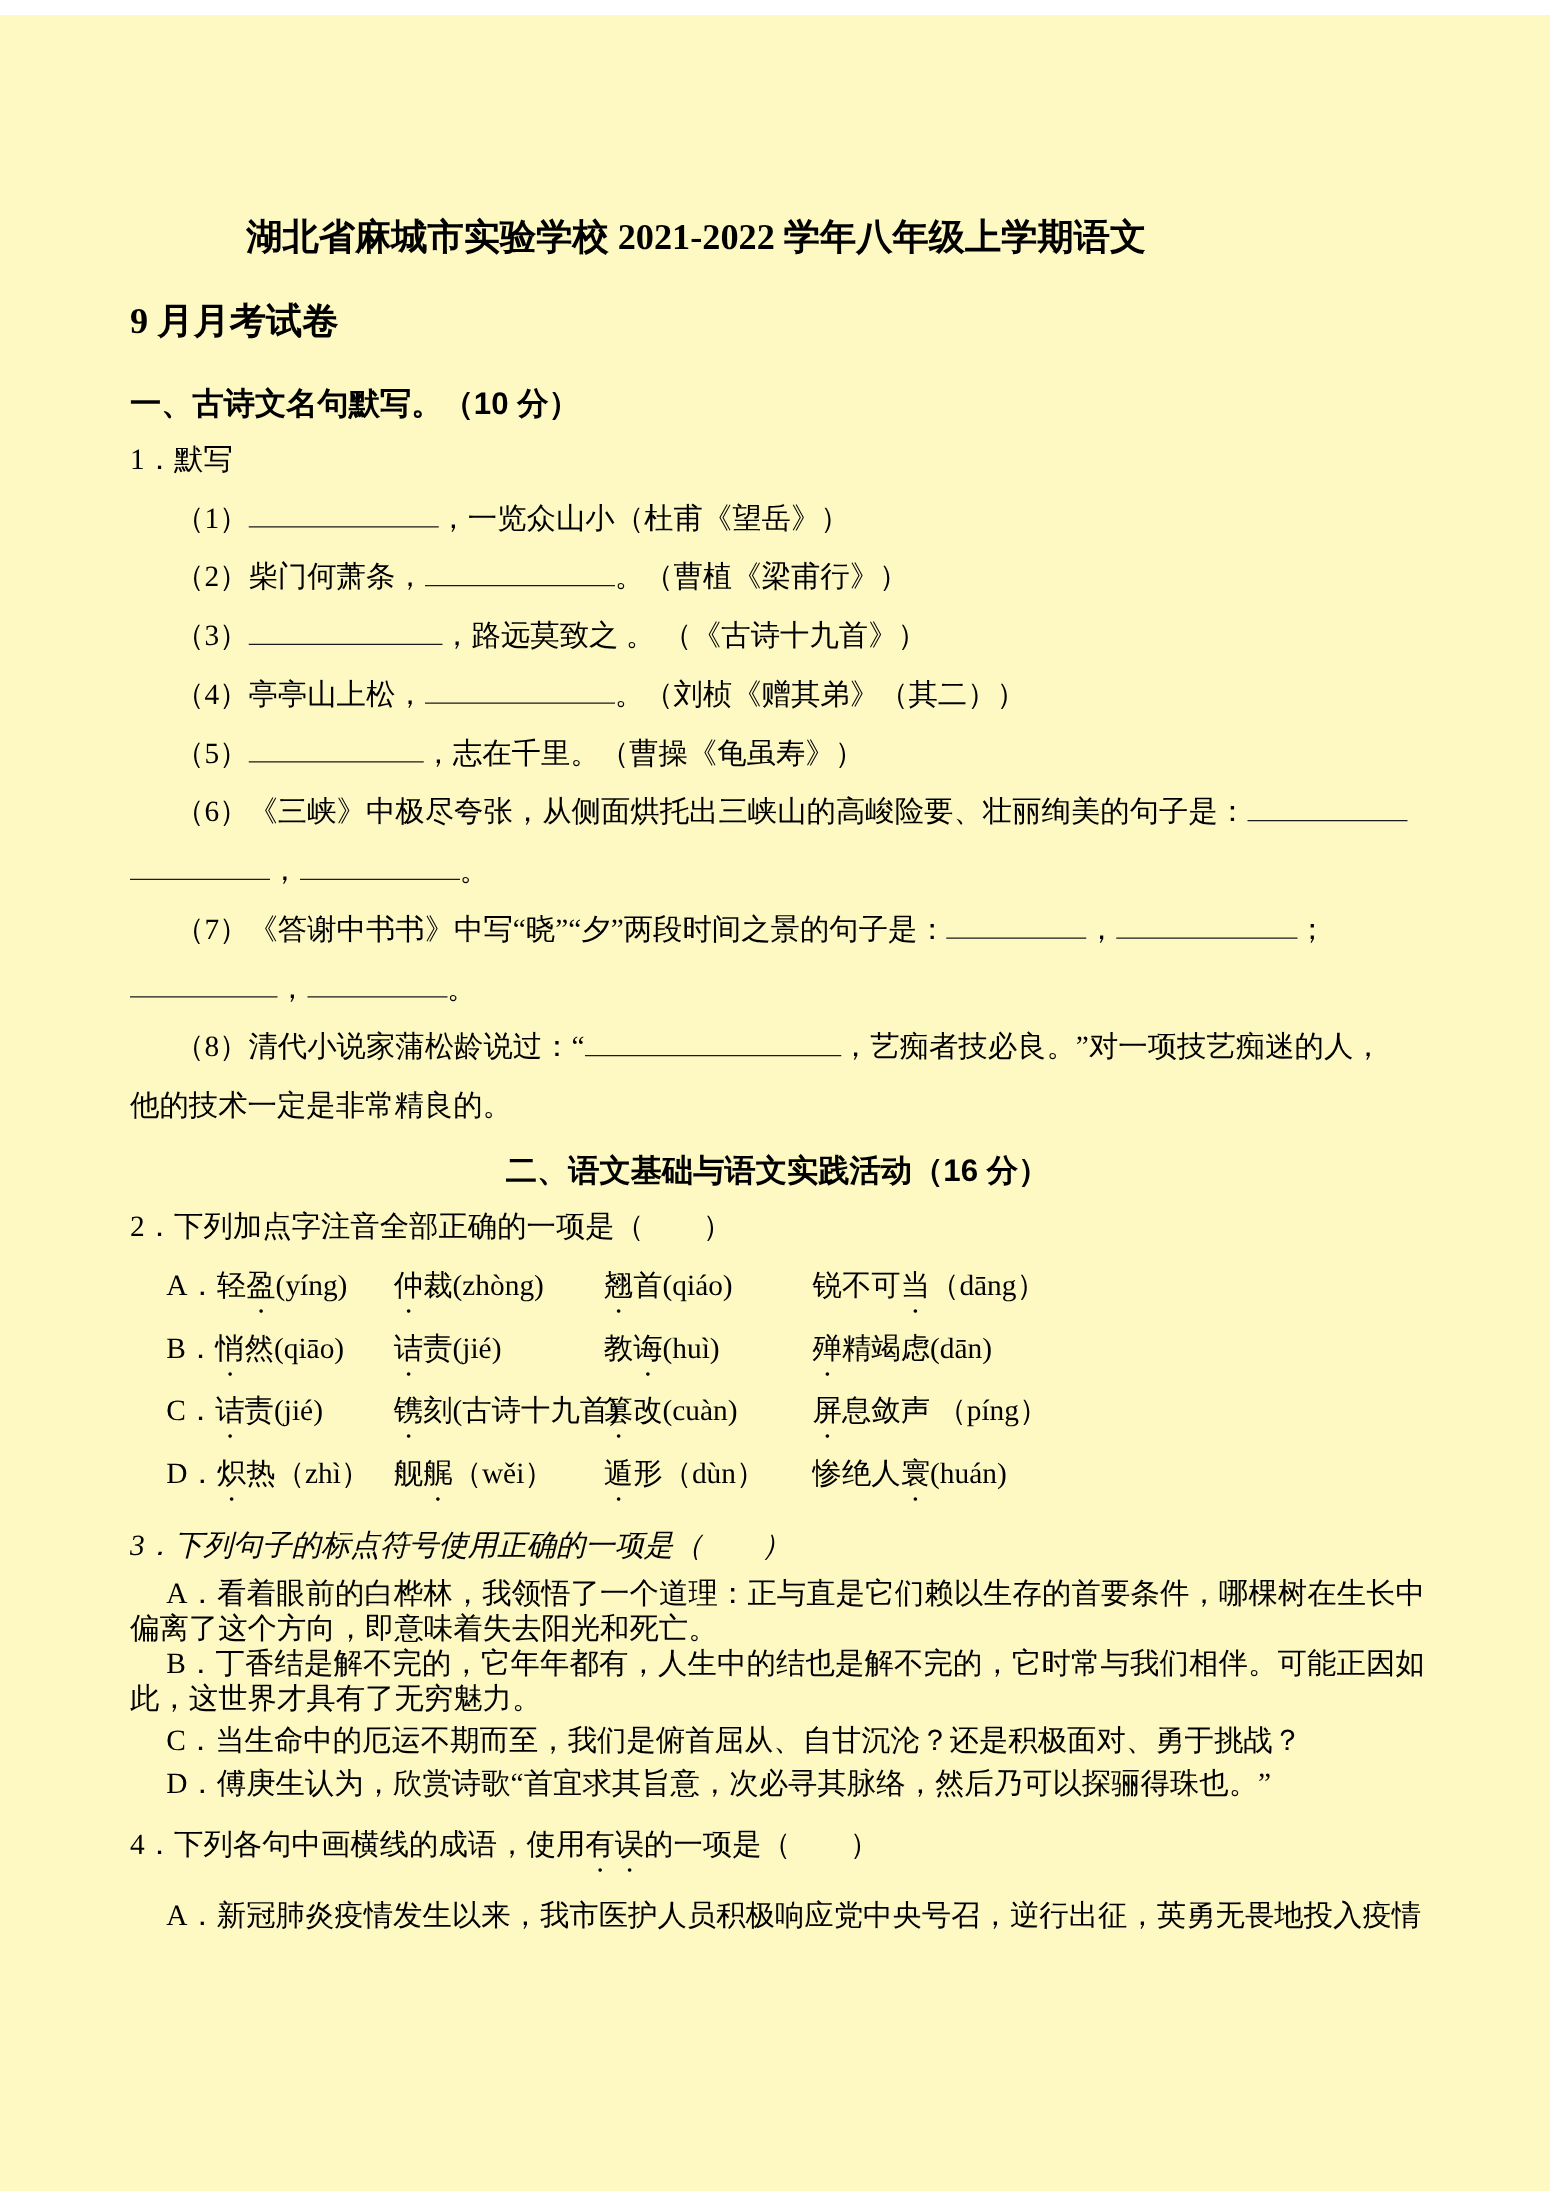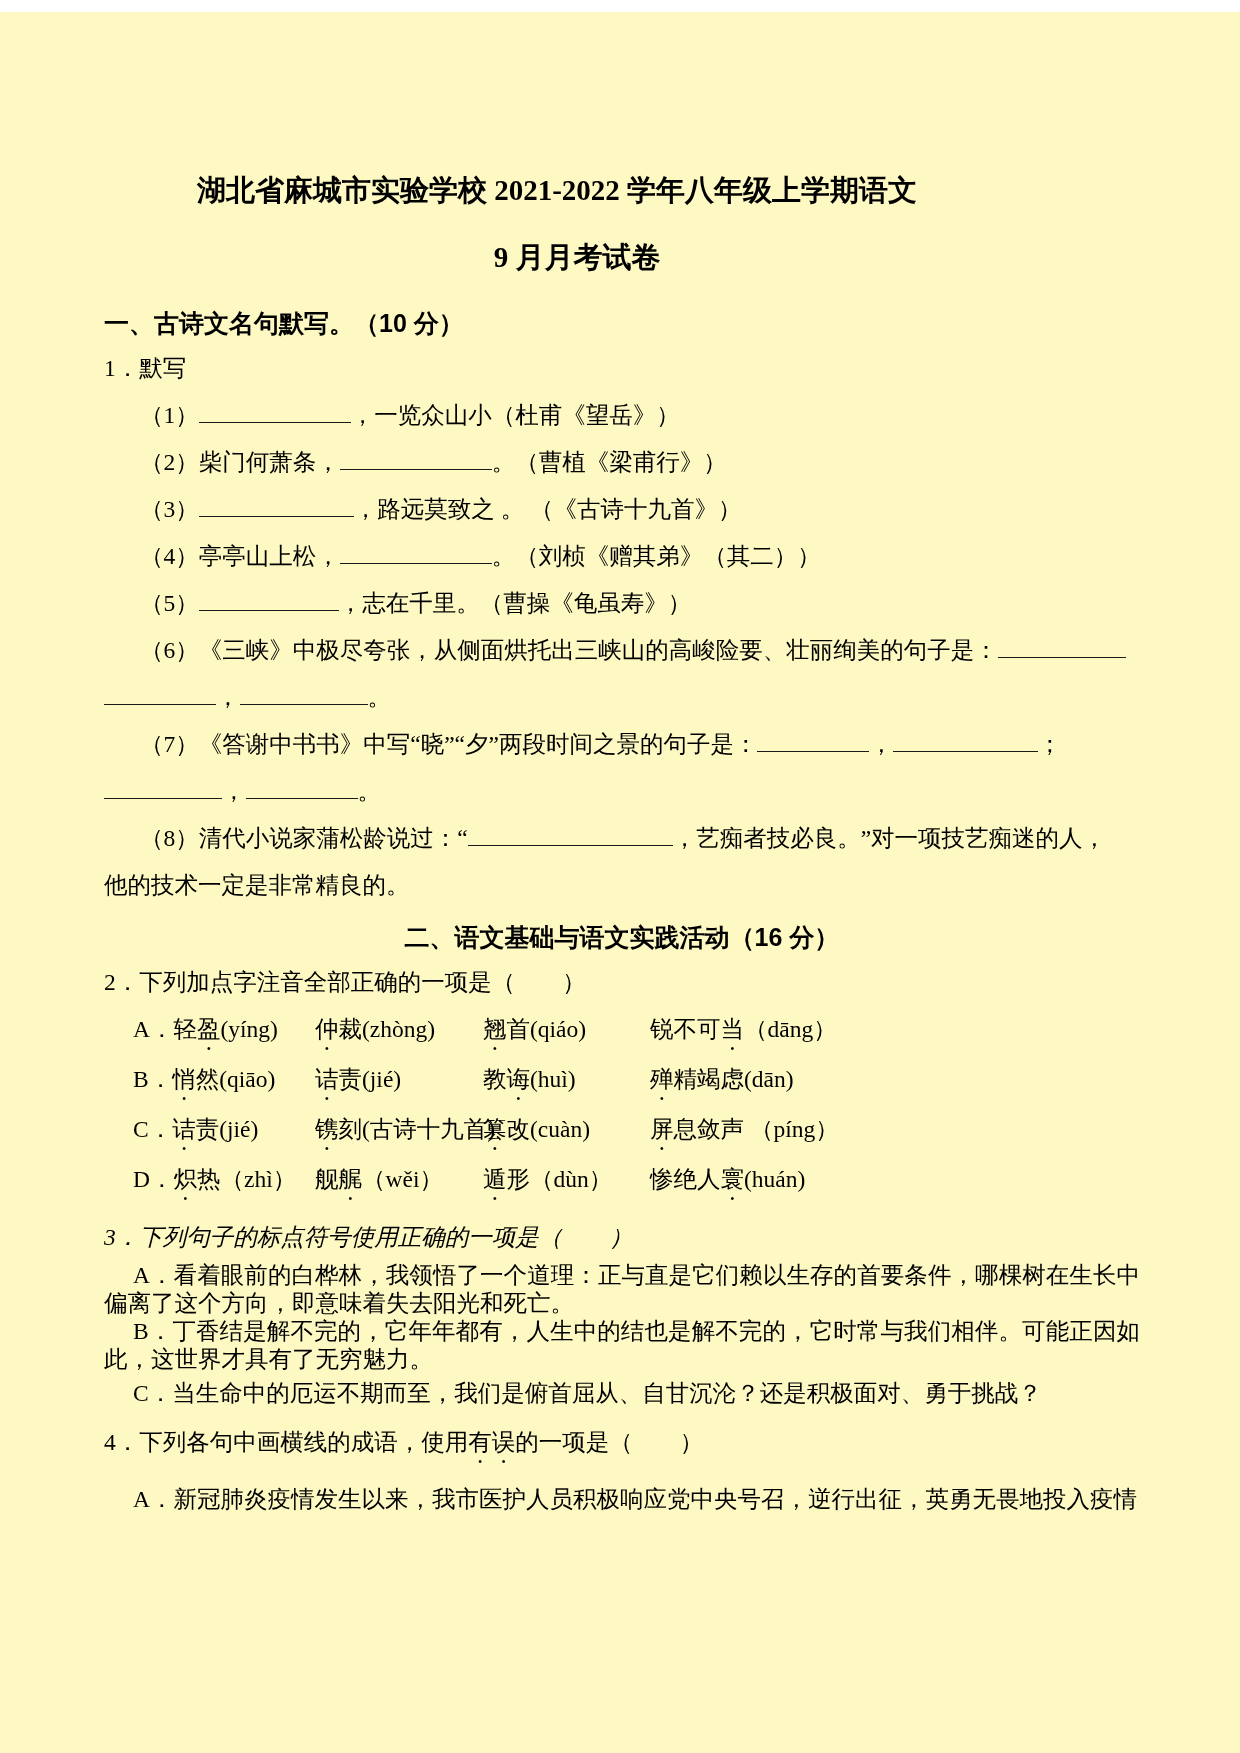--- a/index.html
+++ b/index.html
@@ -10,21 +10,21 @@
   }
   .content {
     position:absolute; left:104px; top:158px; width:1036px;
     font-size:23.5px; line-height:47px;
   }
   .doc-title {
     text-align:center; font-weight:bold; font-size:29px; line-height:40px;
     margin:0 130px 0 0; white-space:nowrap;
   }
   .doc-subtitle {
-    text-align:center; font-weight:bold; font-size:29px; line-height:40px;
+    text-align:left; font-weight:bold; font-size:29px; line-height:40px;
     margin:27px 90px 0 0;
   }
   .sec-heading {
     font-weight:bold; font-size:25px; line-height:44px;
     font-family:"Liberation Sans", sans-serif;
   }
   .mt6  { margin-top:6px;text-align:center; }
   .mt8  { margin-top:8px;font-style:italic; }
   .mt12 { margin-top:12px; }
   .mt16 { margin-top:16px; }
@@ -108,18 +108,19 @@
       <span><span>D．</span><span></span><span class="dot-under">炽</span><span>热（zhì）</span></span>
       <span><span>舰</span><span class="dot-under">艉</span><span>（wěi）</span></span>
       <span><span></span><span class="dot-under">遁</span><span>形（dùn）</span></span>
       <span><span>惨绝人</span><span class="dot-under">寰</span><span>(huán)</span></span>
     </div>
 
     <div class="line mt8">3．下列句子的标点符号使用正确的一项是（　　）</div>
     <div class="para">A．看着眼前的白桦林，我领悟了一个道理：正与直是它们赖以生存的首要条件，哪棵树在生长中偏离了这个方向，即意味着失去阳光和死亡。</div>
     <div class="para">B．丁香结是解不完的，它年年都有，人生中的结也是解不完的，它时常与我们相伴。可能正因如此，这世界才具有了无穷魅力。</div>
     <div class="para mt6">C．当生命中的厄运不期而至，我们是俯首屈从、自甘沉沦？还是积极面对、勇于挑战？</div>
+    <div class="para mt6">D．傅庚生认为，欣赏诗歌“首宜求其旨意，次必寻其脉络，然后乃可以探骊得珠也。”</div>
 
     <div class="line mt12"><span>4．下列各句中画横线的成语，使用</span><span class="dot-under">有误</span><span>的一项是（　　）</span></div>
     <div class="para mt16">A．新冠肺炎疫情发生以来，我市医护人员积极响应党中央号召，逆行出征，英勇无畏地投入疫情</div>
 
   </div>
 </div>
 
 </body></html>

